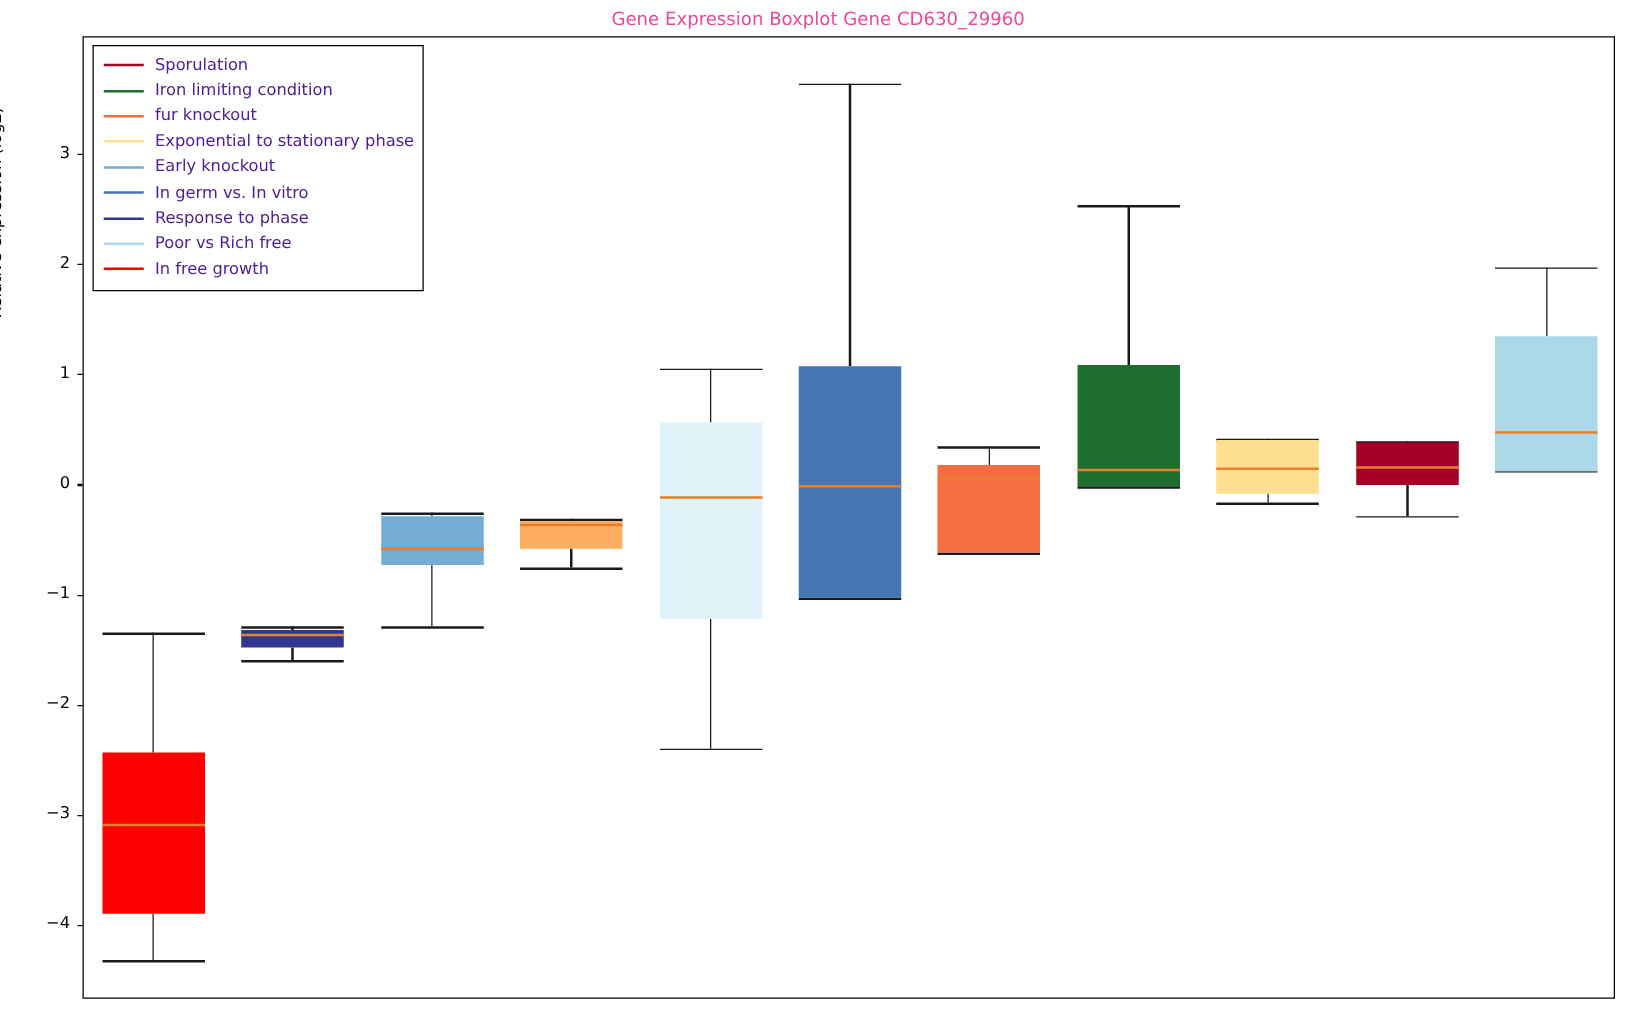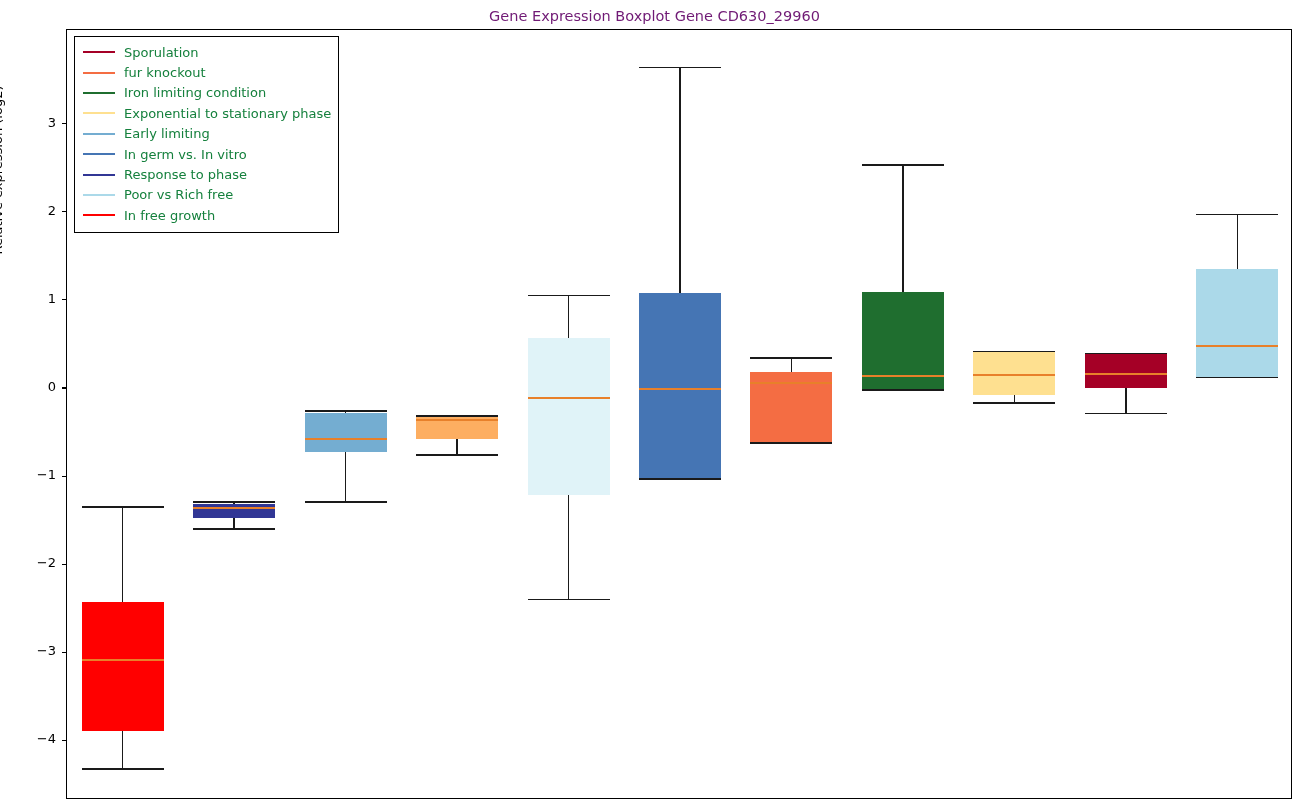--- a/index.html
+++ b/index.html
@@ -1,30 +1,30 @@
 <!DOCTYPE html>
 <html><head>
 <meta charset="utf-8">
 <style>
   html,body{margin:0;padding:0;}
   body{width:1309px;height:812px;background:#ffffff;font-family:"DejaVu Sans","Liberation Sans",sans-serif;overflow:hidden;}
   #root{position:relative;width:1309px;height:812px;}
 
-  #chart-title{position:absolute;left:0;top:8px;width:1309px;text-align:center;font-size:14.5px;color:#701a75;}
+  #chart-title{position:absolute;left:0;top:8px;width:1309px;text-align:center;font-size:14.5px;color:#ec4899;}
 
   #plot-area{position:absolute;left:66px;top:29px;width:1226px;height:770px;border:1.1px solid #000;box-sizing:border-box;background:#fff;}
 
   #ylabel{position:absolute;left:-10px;top:300px;width:260px;transform:rotate(-90deg);transform-origin:left top;font-size:13px;color:#000;text-align:center;}
   .ytick-line{position:absolute;left:62px;width:4px;height:1.2px;background:#000;}
   .ytick-label{position:absolute;width:48px;text-align:right;left:8px;font-size:13px;color:#000;}
 
   #legend{position:absolute;left:74px;top:36px;width:265px;background:#fff;border:1.1px solid #000;box-sizing:border-box;padding:5px 8px 6px 8px;}
   .legend-row{display:flex;align-items:center;height:20.4px;}
   .legend-swatch{width:32px;height:0;border-top:2.1px solid #000;margin-right:9px;flex:0 0 32px;}
-  .legend-text{font-size:13px;color:#15803d;white-space:nowrap;line-height:1;}
+  .legend-text{font-size:13px;color:#4c1d95;white-space:nowrap;line-height:1;}
 
   .box-group{position:absolute;}
   .box-rect{position:absolute;box-sizing:border-box;}
   .whisker-line{position:absolute;width:1.4px;background:#1a1a1a;}
   .whisker-cap{position:absolute;height:1.7px;background:#1a1a1a;}
   .median-line{position:absolute;height:2.1px;background:#e8802a;}
 </style>
 </head>
 <body>
 
@@ -143,34 +143,34 @@
       <div class="ytick-line" style="top: 739.8px;"></div>
       <div class="ytick-label" style="top: 731.4px;">−4</div>
     </div>
 
   <div id="legend">
       <div class="legend-row">
         <span class="legend-swatch" style="border-top-color: rgb(165, 0, 38);"></span>
         <span class="legend-text">Sporulation</span>
       </div>
       <div class="legend-row">
+        <span class="legend-swatch" style="border-top-color: rgb(31, 110, 47);"></span>
+        <span class="legend-text">Iron limiting condition</span>
+      </div>
+      <div class="legend-row">
         <span class="legend-swatch" style="border-top-color: rgb(244, 109, 67);"></span>
         <span class="legend-text">fur knockout</span>
-      </div>
-      <div class="legend-row">
-        <span class="legend-swatch" style="border-top-color: rgb(31, 110, 47);"></span>
-        <span class="legend-text">Iron limiting condition</span>
       </div>
       <div class="legend-row">
         <span class="legend-swatch" style="border-top-color: rgb(254, 224, 144);"></span>
         <span class="legend-text">Exponential to stationary phase</span>
       </div>
       <div class="legend-row">
         <span class="legend-swatch" style="border-top-color: rgb(116, 173, 209);"></span>
-        <span class="legend-text">Early limiting</span>
+        <span class="legend-text">Early knockout</span>
       </div>
       <div class="legend-row">
         <span class="legend-swatch" style="border-top-color: rgb(69, 117, 180);"></span>
         <span class="legend-text">In germ vs. In vitro</span>
       </div>
       <div class="legend-row">
         <span class="legend-swatch" style="border-top-color: rgb(49, 54, 149);"></span>
         <span class="legend-text">Response to phase</span>
       </div>
       <div class="legend-row">

